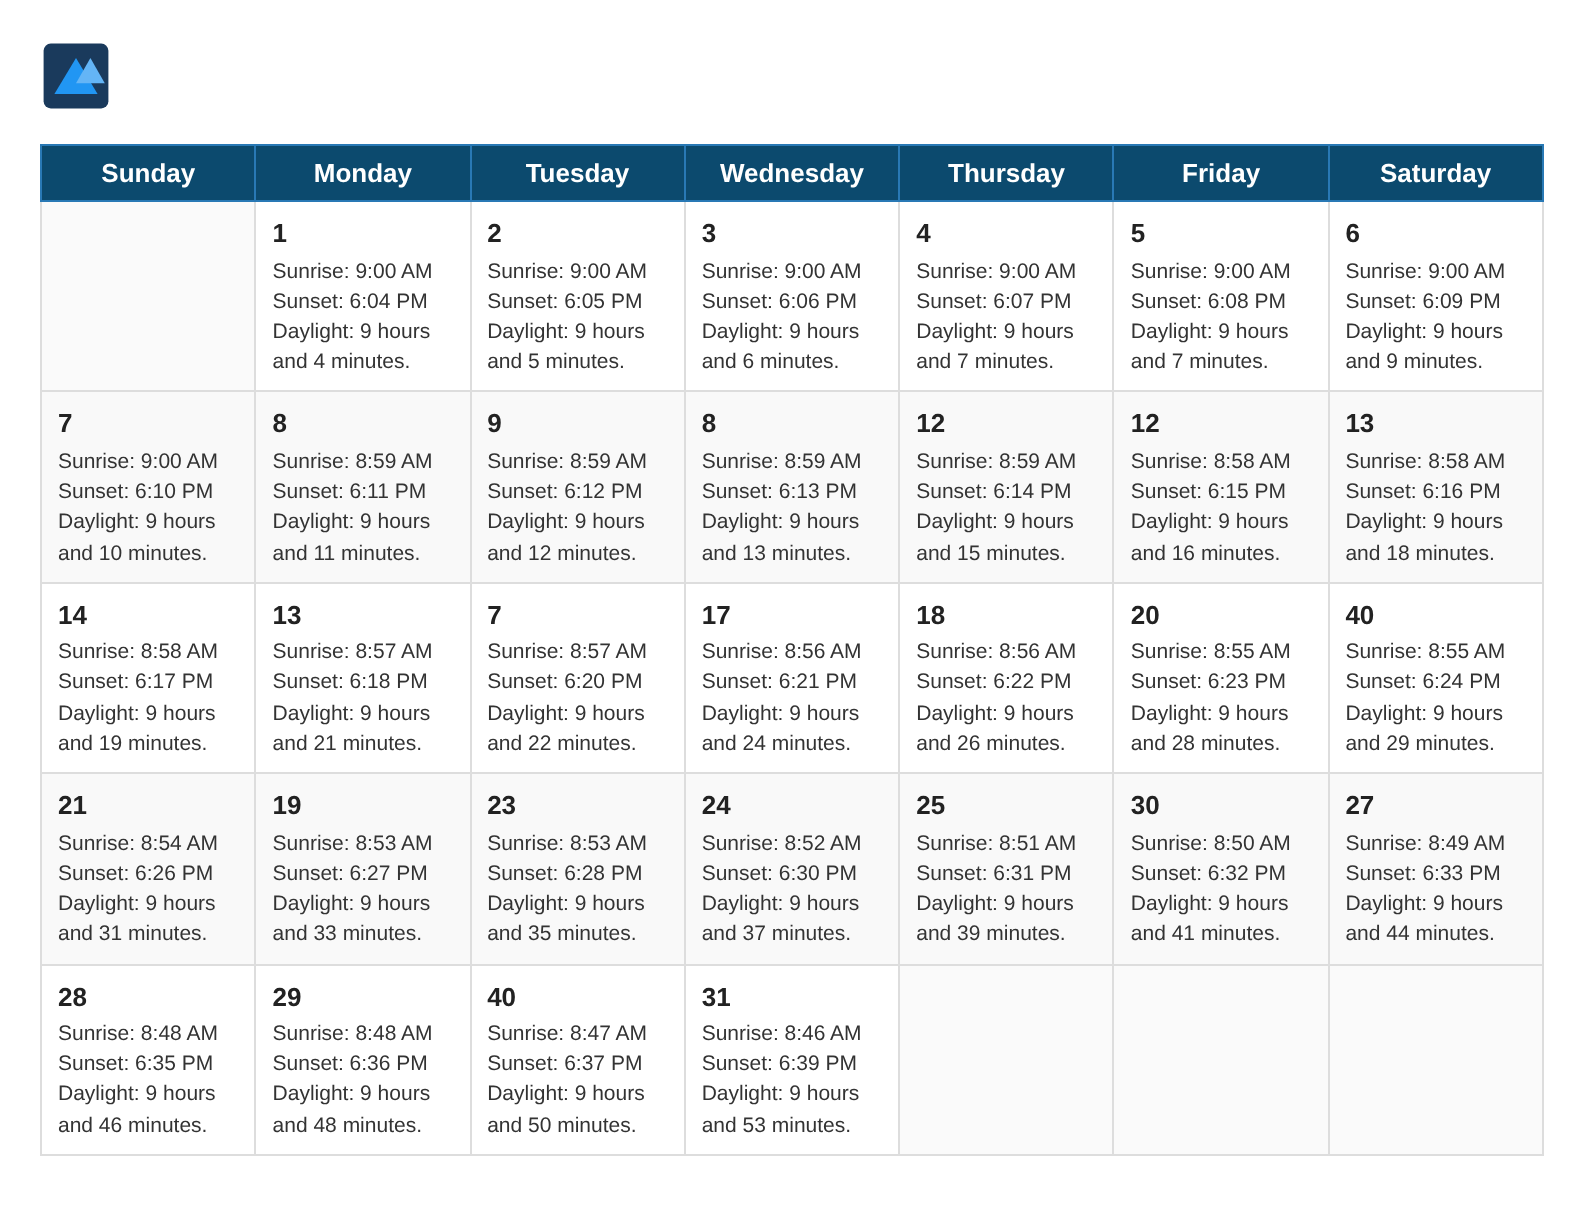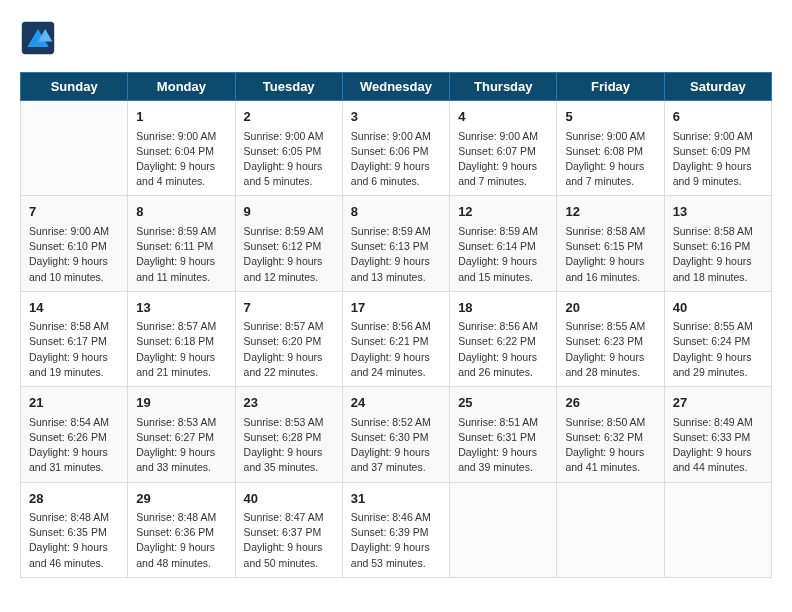--- a/index.html
+++ b/index.html
@@ -217,21 +217,21 @@
         </td>
         <td>
           <span class="day-number">24</span>
           <div class="day-info">Sunrise: 8:52 AM<br>Sunset: 6:30 PM<br>Daylight: 9 hours and 37 minutes.</div>
         </td>
         <td>
           <span class="day-number">25</span>
           <div class="day-info">Sunrise: 8:51 AM<br>Sunset: 6:31 PM<br>Daylight: 9 hours and 39 minutes.</div>
         </td>
         <td>
-          <span class="day-number">26</span>
+          <span class="day-number">30</span>
           <div class="day-info">Sunrise: 8:50 AM<br>Sunset: 6:32 PM<br>Daylight: 9 hours and 41 minutes.</div>
         </td>
         <td>
           <span class="day-number">27</span>
           <div class="day-info">Sunrise: 8:49 AM<br>Sunset: 6:33 PM<br>Daylight: 9 hours and 44 minutes.</div>
         </td>
       </tr>
       <tr>
         <td>
           <span class="day-number">28</span>

